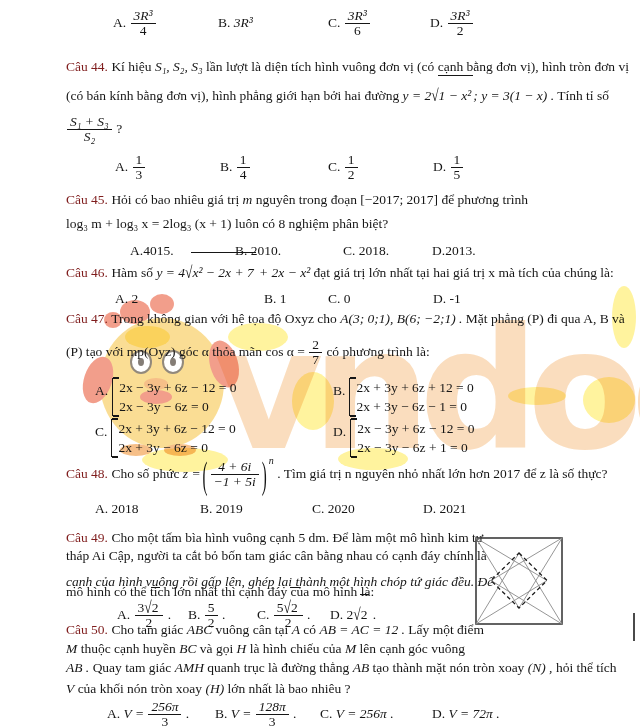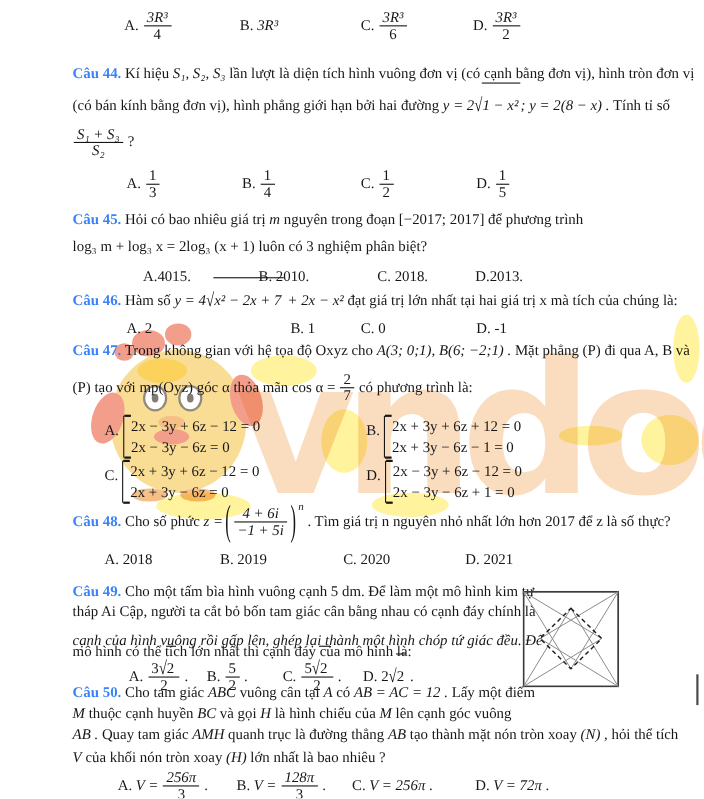--- a/index.html
+++ b/index.html
@@ -1,21 +1,21 @@
 <!DOCTYPE html>
 <html><head>
 <meta charset="utf-8">
 <style>
   html,body{margin:0;padding:0;background:#fff;}
   .page{position:relative;width:640px;height:726px;background:#ffffff;overflow:hidden;
         font-family:"Liberation Serif","DejaVu Serif",serif;font-size:13.5px;color:#161616;}
   .line{position:absolute;left:66px;white-space:nowrap;line-height:20px;z-index:5;}
   .optrow{position:absolute;left:0;width:640px;z-index:5;}
   .opt{position:absolute;top:0;white-space:nowrap;}
-  b{font-weight:bold;color:#3b82f6;text-align:center;}
+  b{font-weight:normal;color:#7f1d1d;text-align:center;}
   .mi{font-style:italic;}
   
   .frac{display:inline-block;text-align:center;vertical-align:middle;line-height:1.08;padding:0 1px;}
   .frac>span{display:block;padding:0 3px;}
   .frac>.den{border-top:1px solid #161616;}
   
   .sqrt{white-space:nowrap;}
   .rt{display:inline-block;transform:scaleY(1.25);margin-right:-1px;}
   .rad{border-top:1px solid #161616;padding:12px 2px 0 1px;}
   .rad:empty{border:none;padding:0;}
@@ -79,21 +79,21 @@
   </div>
 
   <div class="line" style="top:57px;">
     <b>Câu 44.</b>
     <span>Kí hiệu</span>
     <span class="mi">S₁, S₂, S₃</span>
     <span>lần lượt là diện tích hình vuông đơn vị (có cạnh bằng đơn vị), hình tròn đơn vị</span>
   </div>
   <div class="line" style="top:84px;line-height:24px;">
     <span>(có bán kính bằng đơn vị), hình phẳng giới hạn bởi hai đường</span>
-    <span class="mi">y = 2</span><span class="sqrt"><span class="rt">√</span><span class="rad mi">1 − x²</span></span><span class="mi">; y = 2(8 − x) .</span>
+    <span class="mi">y = 2</span><span class="sqrt"><span class="rt">√</span><span class="rad mi">1 − x²</span></span><span class="mi">; y = 3(1 − x) .</span>
     <span>Tính tỉ số</span>
   </div>
   <div class="line" style="top:110px;line-height:38px;">
     <span class="frac"><span class="num mi">S₁ + S₃</span><span class="den mi">S₂</span></span>
     <span>?</span>
   </div>
   <div class="optrow" style="top:150px;height:34px;line-height:34px;">
     <span class="opt" style="left:115px;"><span>A.</span> <span class="frac"><span class="num">1</span><span class="den">3</span></span></span>
     <span class="opt" style="left:220px;"><span>B.</span> <span class="frac"><span class="num">1</span><span class="den">4</span></span></span>
     <span class="opt" style="left:328px;"><span>C.</span> <span class="frac"><span class="num">1</span><span class="den">2</span></span></span>
@@ -103,21 +103,21 @@
   <div class="line" style="top:190px;">
     <b>Câu 45.</b>
     <span>Hỏi có bao nhiêu giá trị</span>
     <span class="mi">m</span>
     <span>nguyên trong đoạn</span>
     <span>[−2017; 2017]</span>
     <span>để phương trình</span>
   </div>
   <div class="line" style="top:214px;">
     <span>log₃ m + log₃ x = 2log₃ (x + 1)</span>
-    <span>luôn có 3 nghiệm phân biệt?</span>
+    <span>luôn có 8 nghiệm phân biệt?</span>
   </div>
   <div class="optrow" style="top:241px;height:20px;line-height:20px;">
     <span class="opt" style="left:130px;"><span>A.</span><span>4015.</span></span>
     <span class="opt" style="left:235px;"><span>B.</span> <span>2010.</span></span>
     <span class="opt" style="left:343px;"><span>C.</span> <span>2018.</span></span>
     <span class="opt" style="left:432px;"><span>D.</span><span>2013.</span></span>
   </div>
 
   <div class="line" style="top:261px;line-height:24px;">
     <b>Câu 46.</b>

